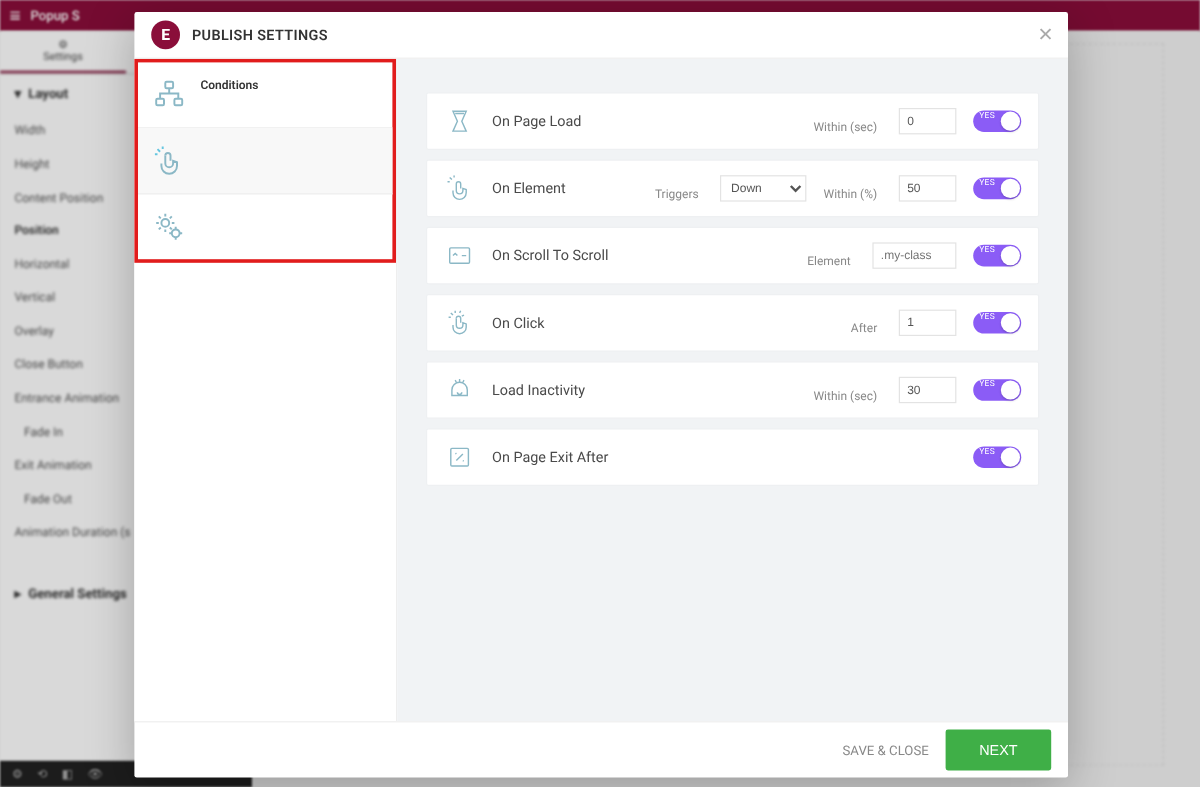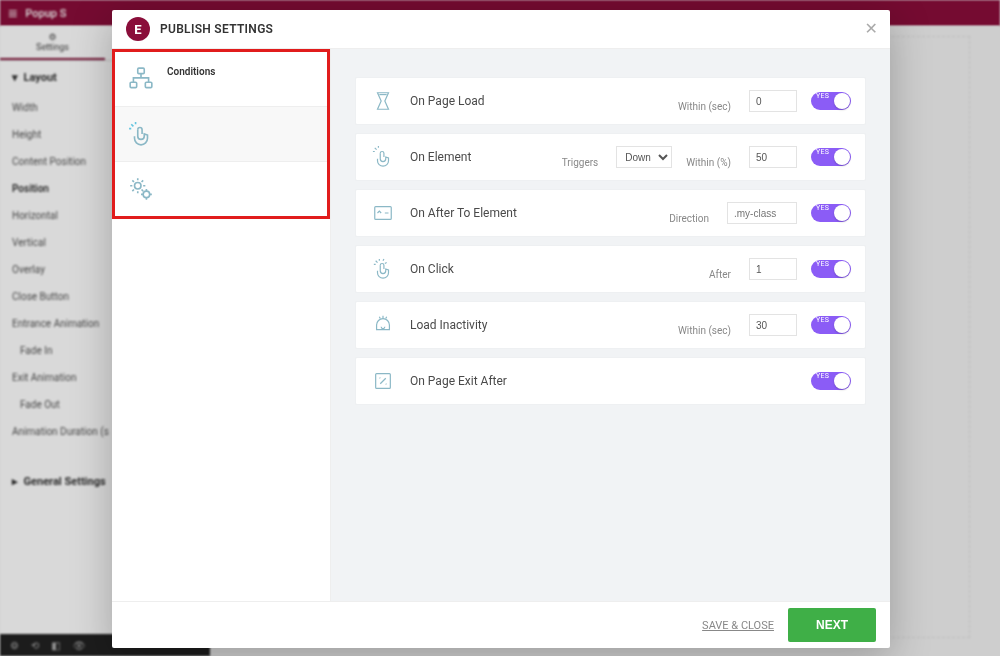--- a/index.html
+++ b/index.html
@@ -39,28 +39,28 @@
 .content{flex:1;background:#f1f3f5;padding:28px 24px;overflow:auto}
 .trigger-list{display:flex;flex-direction:column;gap:8px}
 .trigger{background:#fff;border:1px solid #eef0f2;border-radius:2px;min-height:46px;display:flex;align-items:center;padding:0 14px;gap:14px}
 .trigger .t-icon{width:26px;height:26px;flex:0 0 26px;display:flex;align-items:center;justify-content:center;color:#cfcfcf}
 .trigger .t-icon.act{color:#8bb8c6}
 .trigger .t-name{font-size:12px;color:#4a4a4a;flex:0 0 auto;margin-right:auto}
 .trigger .field{display:flex;align-items:flex-end;gap:18px}
 .trigger .field label{font-size:10px;color:#888}
 .trigger input[type=text]{width:34px;height:20px;border:1px solid #e3e3e3;font-size:10px;padding:0 6px;color:#555}
 .trigger input.wide{width:56px}
-.trigger select{width:56px;height:22px;border:1px solid #e3e3e3;font-size:10px;padding:0 4px;color:#555;background:#fff}
+.trigger select{width:72px;height:22px;border:1px solid #e3e3e3;font-size:10px;padding:0 4px;color:#555;background:#fff}
 .toggle{width:40px;height:18px;border-radius:20px;background:#8b5cf6;position:relative;display:flex;align-items:flex-start;padding:0 5px;box-sizing:border-box;cursor:pointer}
 .toggle .lbl{font-size:7px;color:#fff;letter-spacing:.3px}
 .toggle .knob{position:absolute;right:1px;top:1px;width:16px;height:16px;border-radius:50%;background:#fff;box-shadow:0 1px 2px rgba(0,0,0,.2)}
 
 .modal-footer{height:46px;border-top:1px solid #eee;display:flex;align-items:center;justify-content:flex-end;gap:14px;padding:0 14px}
-.btn-link{font-size:11px;color:#888;text-decoration:underline;cursor:pointer}
-.btn-primary{background:#3faf47;color:#fff;font-size:12px;font-weight:700;border:none;padding:10px 28px;border-radius:2px;cursor:pointer}
+.btn-link{font-size:11px;color:#888;cursor:pointer}
+.btn-primary{background:#3faf47;color:#fff;font-size:12px;font-weight:400;border:none;padding:10px 28px;border-radius:2px;cursor:pointer}
 </style>
 </head>
 <body>
 
 <div class="bg-topbar">
   <span class="ham">≡</span>
   <span class="title">Popup S</span>
 </div>
 <div class="bg-left">
   <div class="bg-tabs">
@@ -224,23 +224,23 @@
               <span class="knob"></span>
             </div>
           </div>
           <div class="trigger">
             <div class="t-icon act">
               <svg width="22" height="22" viewBox="0 0 24 24" fill="none" stroke="currentColor" stroke-width="1.3">
                 <rect x="3" y="5" width="18" height="14" rx="1"></rect>
                 <path d="M6 12l2-2 2 2M14 12h4"></path>
               </svg>
             </div>
-            <div class="t-name">On After To Element</div>
-            <div class="field">
-              <label>Direction</label>
+            <div class="t-name">On Scroll To Scroll</div>
+            <div class="field">
+              <label>Element</label>
               <input type="text" class="wide" value="" placeholder=".my-class" style="">
             </div>
             <div class="toggle">
               <span class="lbl">YES</span>
               <span class="knob"></span>
             </div>
           </div>
           <div class="trigger">
             <div class="t-icon act">
               <svg width="22" height="22" viewBox="0 0 24 24" fill="none" stroke="currentColor" stroke-width="1.3">

